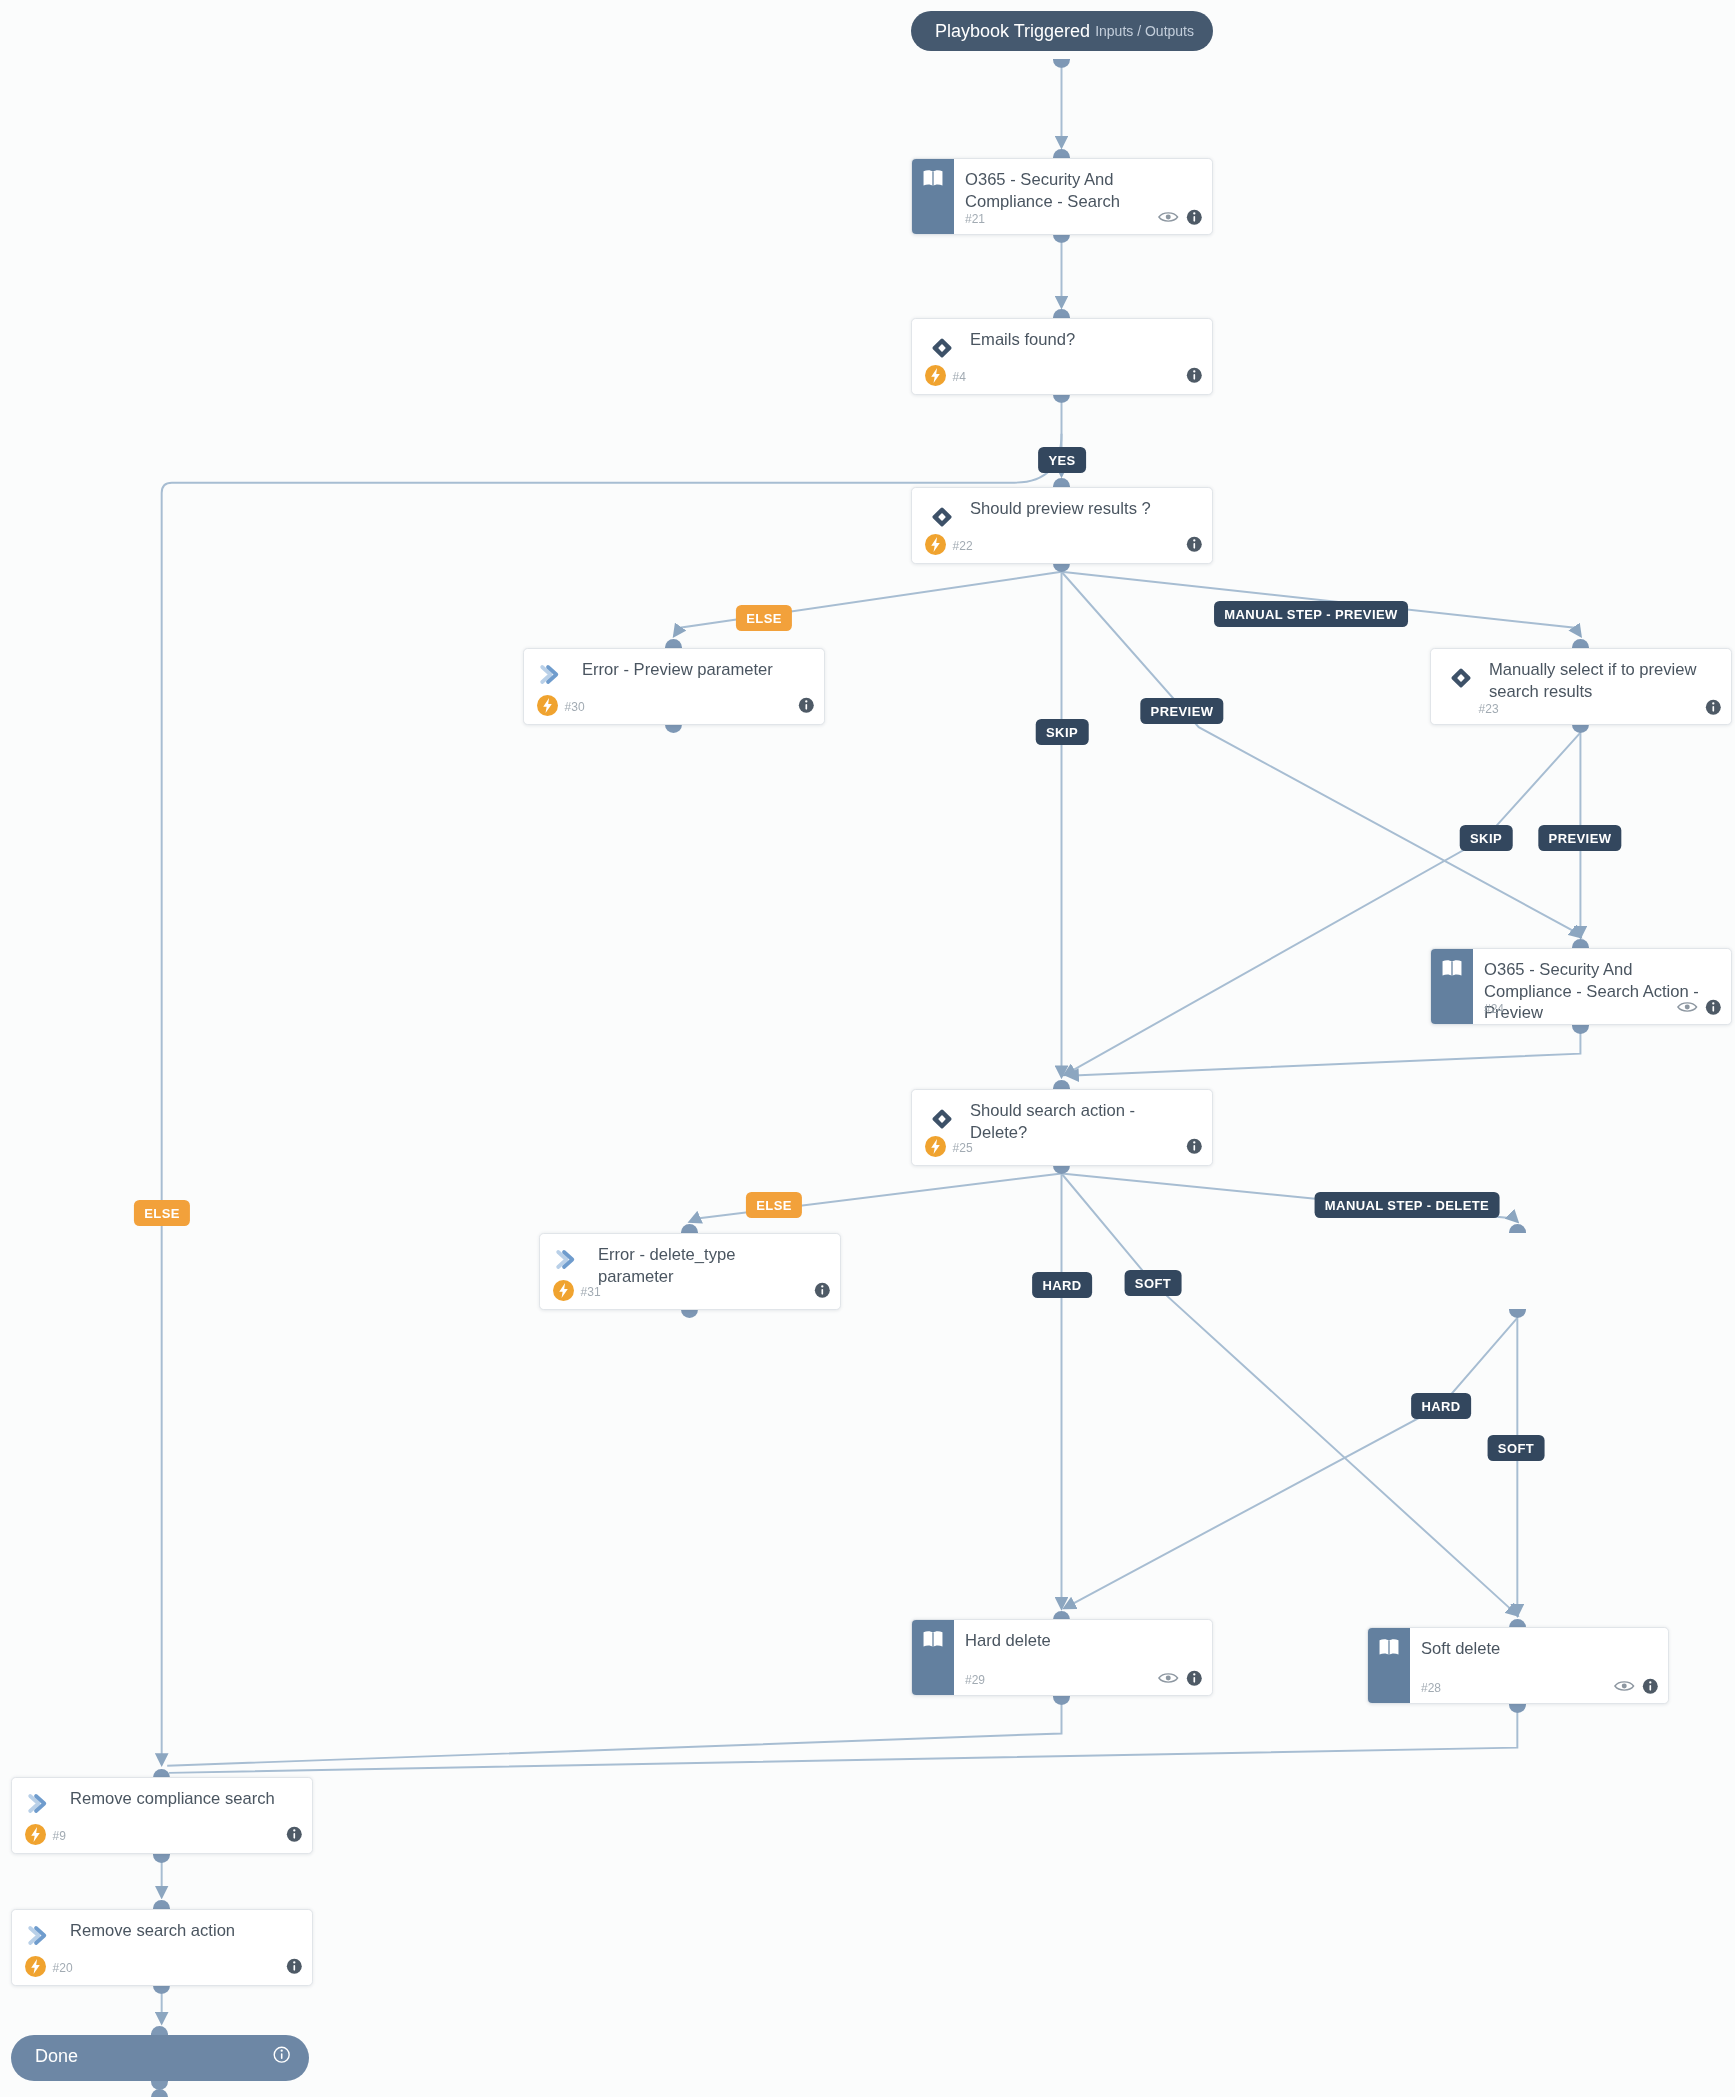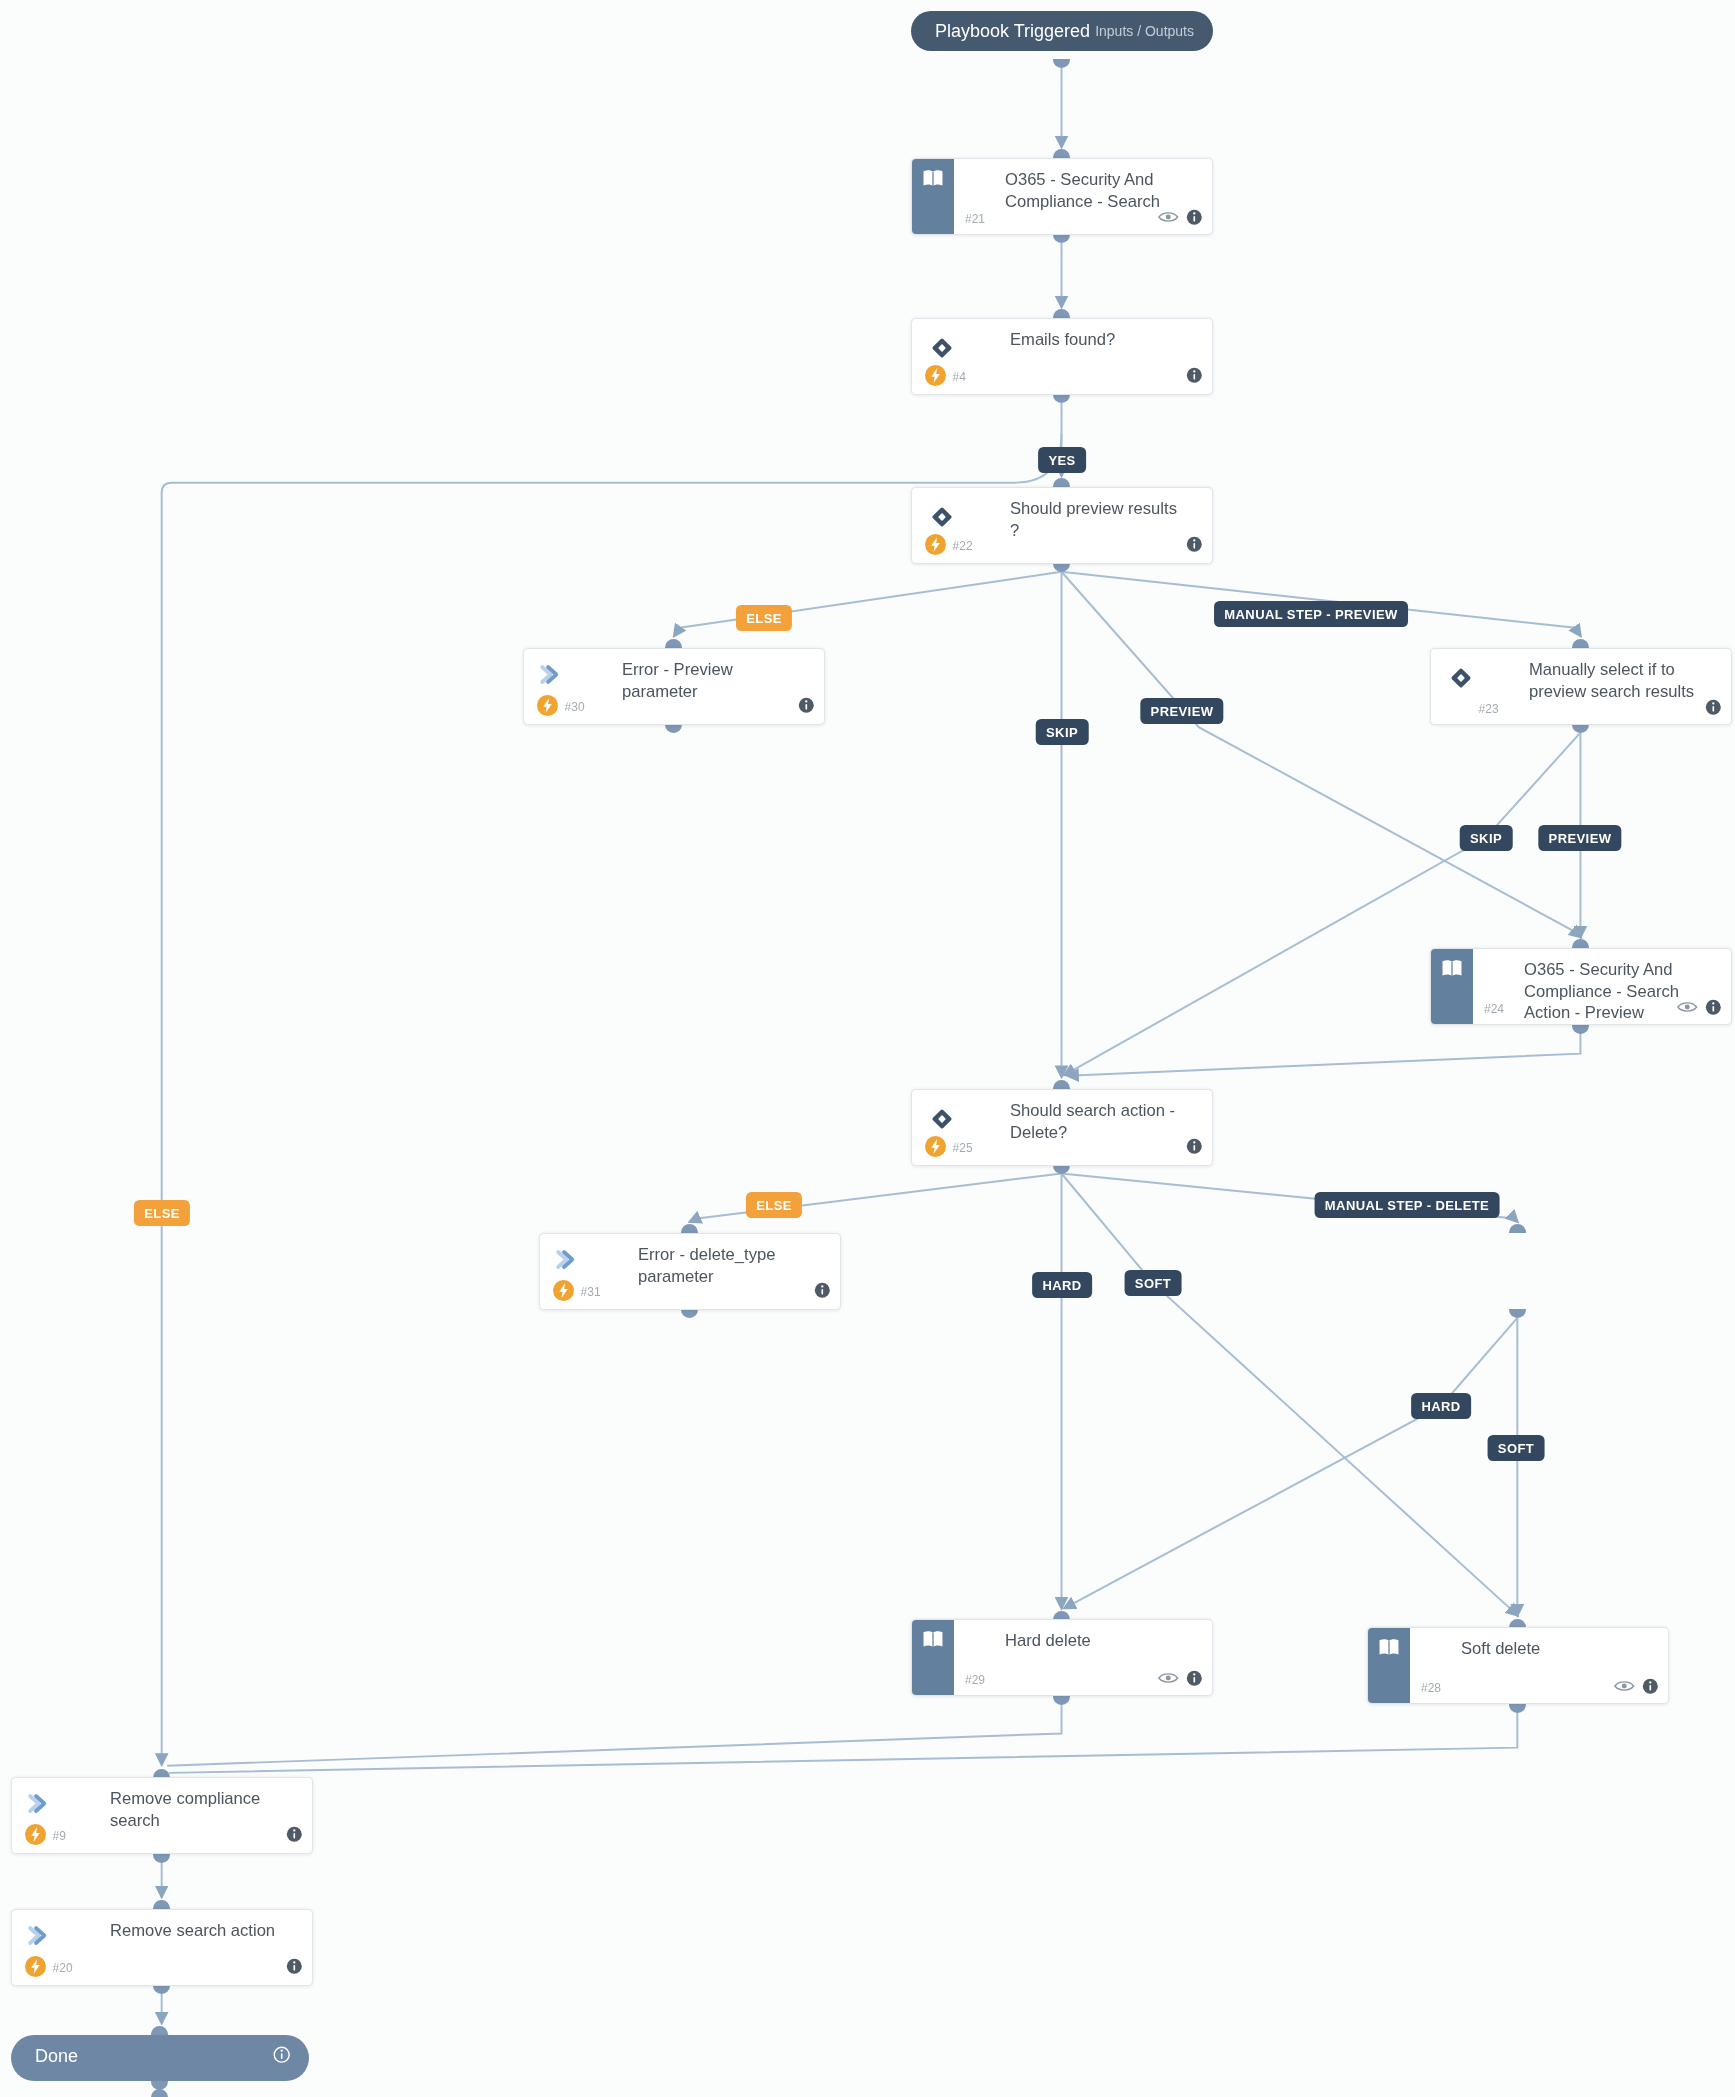--- a/index.html
+++ b/index.html
@@ -2,21 +2,21 @@
 <html style="font-size:12.6px"><head>
 <meta charset="utf-8">
 <style>
   html,body{margin:0;padding:0;background:#fbfcfc;font-family:"Liberation Sans",sans-serif;}
   #canvas{position:relative;width:1735px;height:2097px;background:#fbfcfc;overflow:hidden;}
   #edges{position:absolute;left:0;top:0;z-index:1;}
   
   .node{position:absolute;width:302px;height:77px;background:#fff;border:0.8px solid #e1e5e9;
         border-radius:4.7px;box-shadow:0 0.8px 3.2px rgba(40,60,80,.10);box-sizing:border-box;
         display:flex;z-index:3;cursor:pointer;}
-  .node .body{position:relative;flex:1;padding-left:40px;}
+  .node .body{position:relative;flex:1;}
   .title{font-size:16.6px;color:#4a5560;line-height:1.3;margin:10.3px 30px 0 58px;}
   .playbook .title{margin:10.3px 27px 0 11px;}
   .sidebar{width:42px;flex:0 0 42px;background:#63809f;border-radius:4px 0 0 4px;
            display:flex;justify-content:center;align-items:flex-start;padding-top:9.5px;box-sizing:border-box;}
   .task-icon{position:absolute;left:14px;top:12.6px;}
   .meta{position:absolute;left:12.6px;right:9.5px;bottom:5.5px;display:flex;align-items:center;gap:7px;text-align:right;}
   .playbook .meta{left:11px;}
   .node-id{font-size:12px;color:#a2abb3;}
   .meta .sp{flex:1;}
   .manual .node-id{margin-left:35px;}

